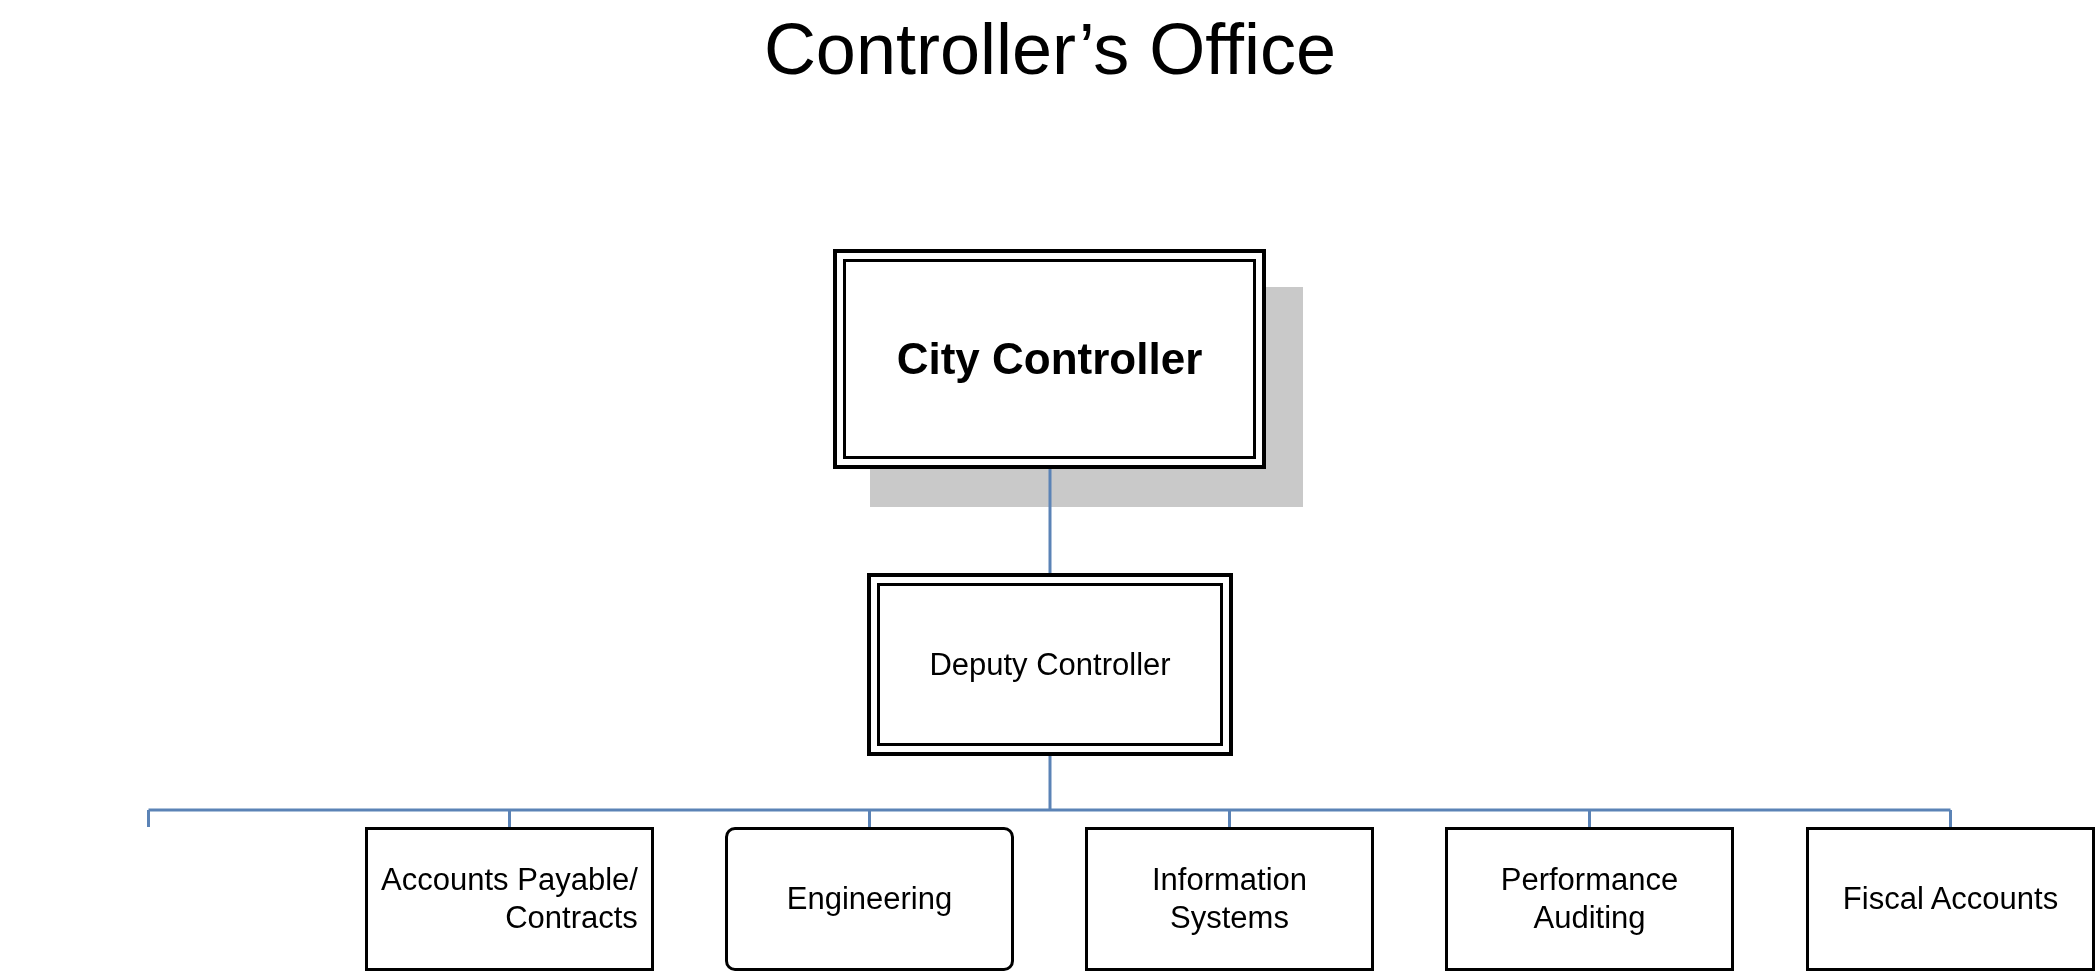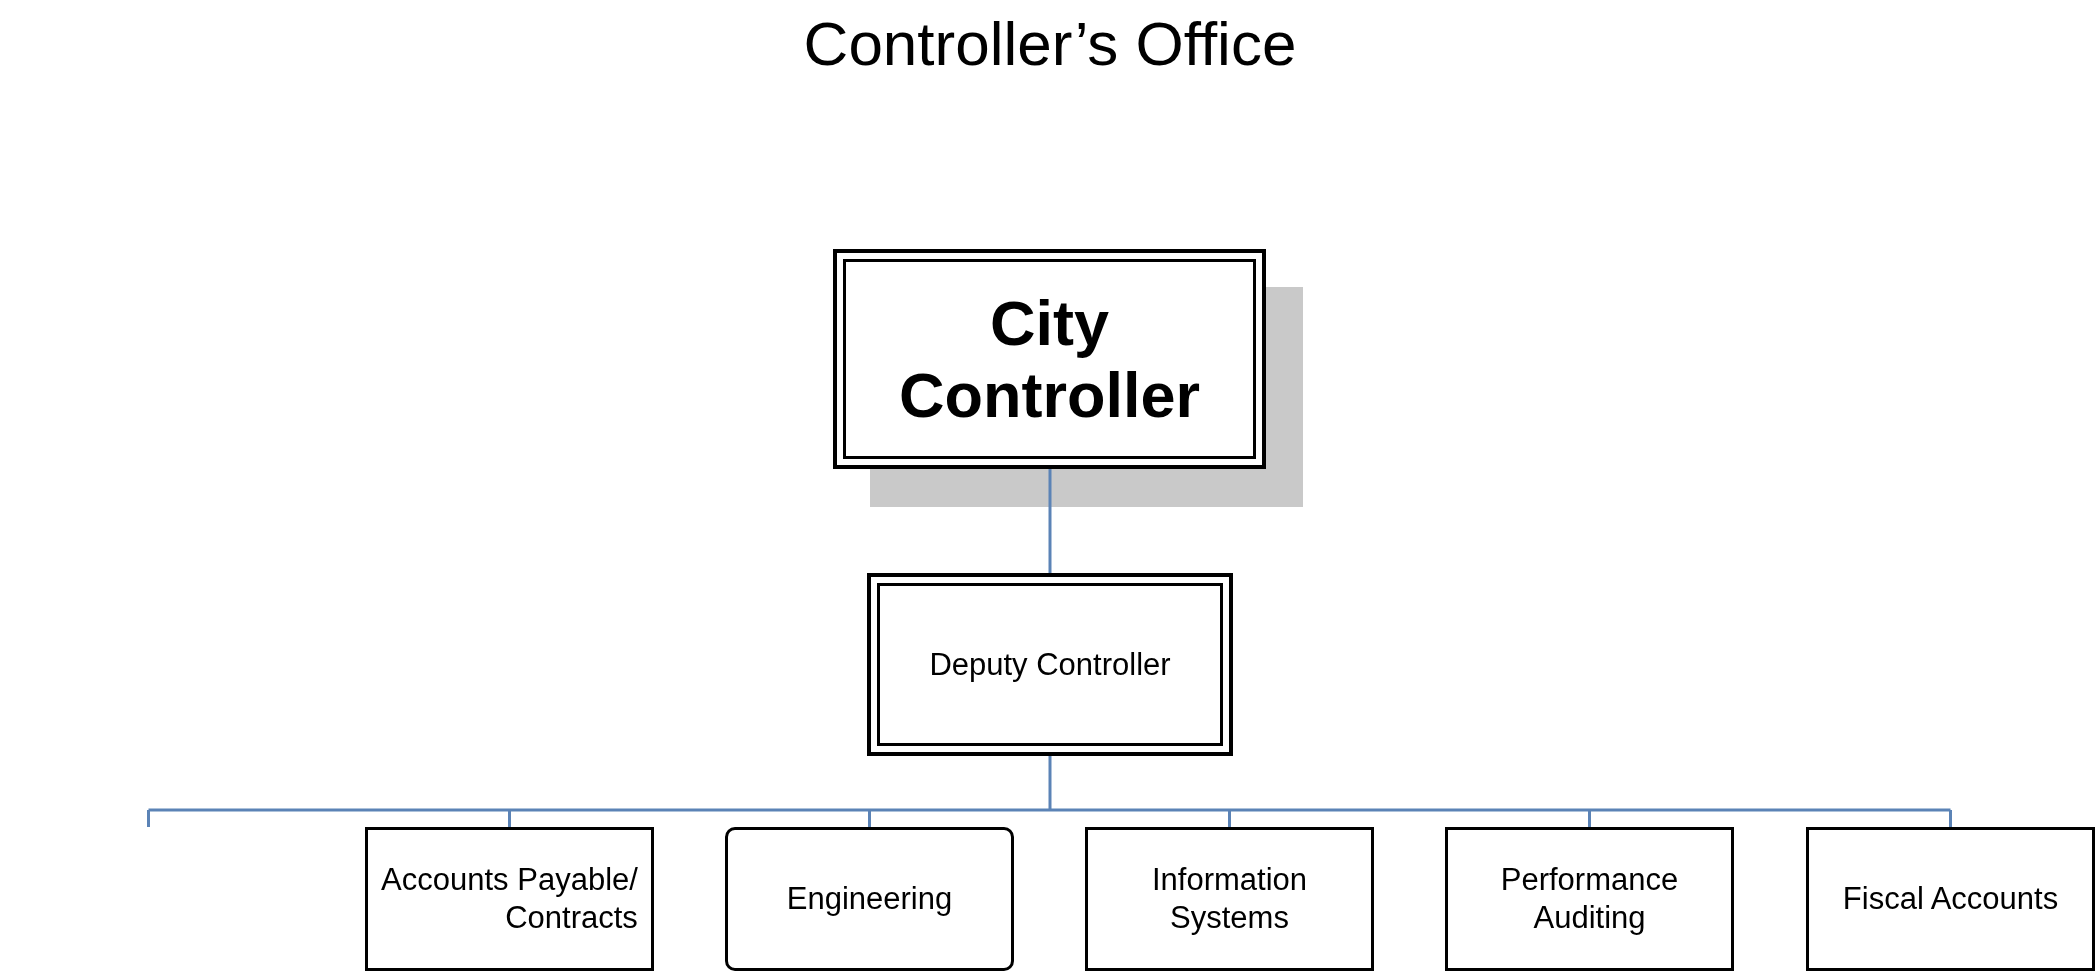--- a/index.html
+++ b/index.html
@@ -14,21 +14,21 @@
     height: 976px;
     background: var(--background-color, #ffffff);
     overflow: hidden;
   }
   .title {
     position: absolute;
     top: 10px;
     left: 0;
     width: 100%;
     text-align: center;
-    font-size: 62px;
+    font-size: 72px;
     font-weight: 400;
     line-height: 1.1;
     color: var(--text-color, #000);
   }
   svg.connectors {
     position: absolute;
     left: 0; top: 0;
     width: 2100px; height: 976px;
     z-index: 2;
     pointer-events: none;
@@ -79,21 +79,21 @@
     line-height: 1.22;
   }
   .dept-1 { left: 4px; }
   .dept-2 { left: 365px; text-align: right; }
   .dept-3 { left: 725px; border-radius: 10px; }
   .dept-4 { left: 1085px; }
   .dept-5 { left: 1445px; }
   .dept-6 { left: 1806px; }
   .label { white-space: pre-line; }
   .city-label {
-    font-size: 63px;
+    font-size: 44px;
     font-weight: 700;
   }
   .deputy-label {
     font-size: 31px;
     font-weight: 400;
   }
 </style>
 </head>
 <body>
 

